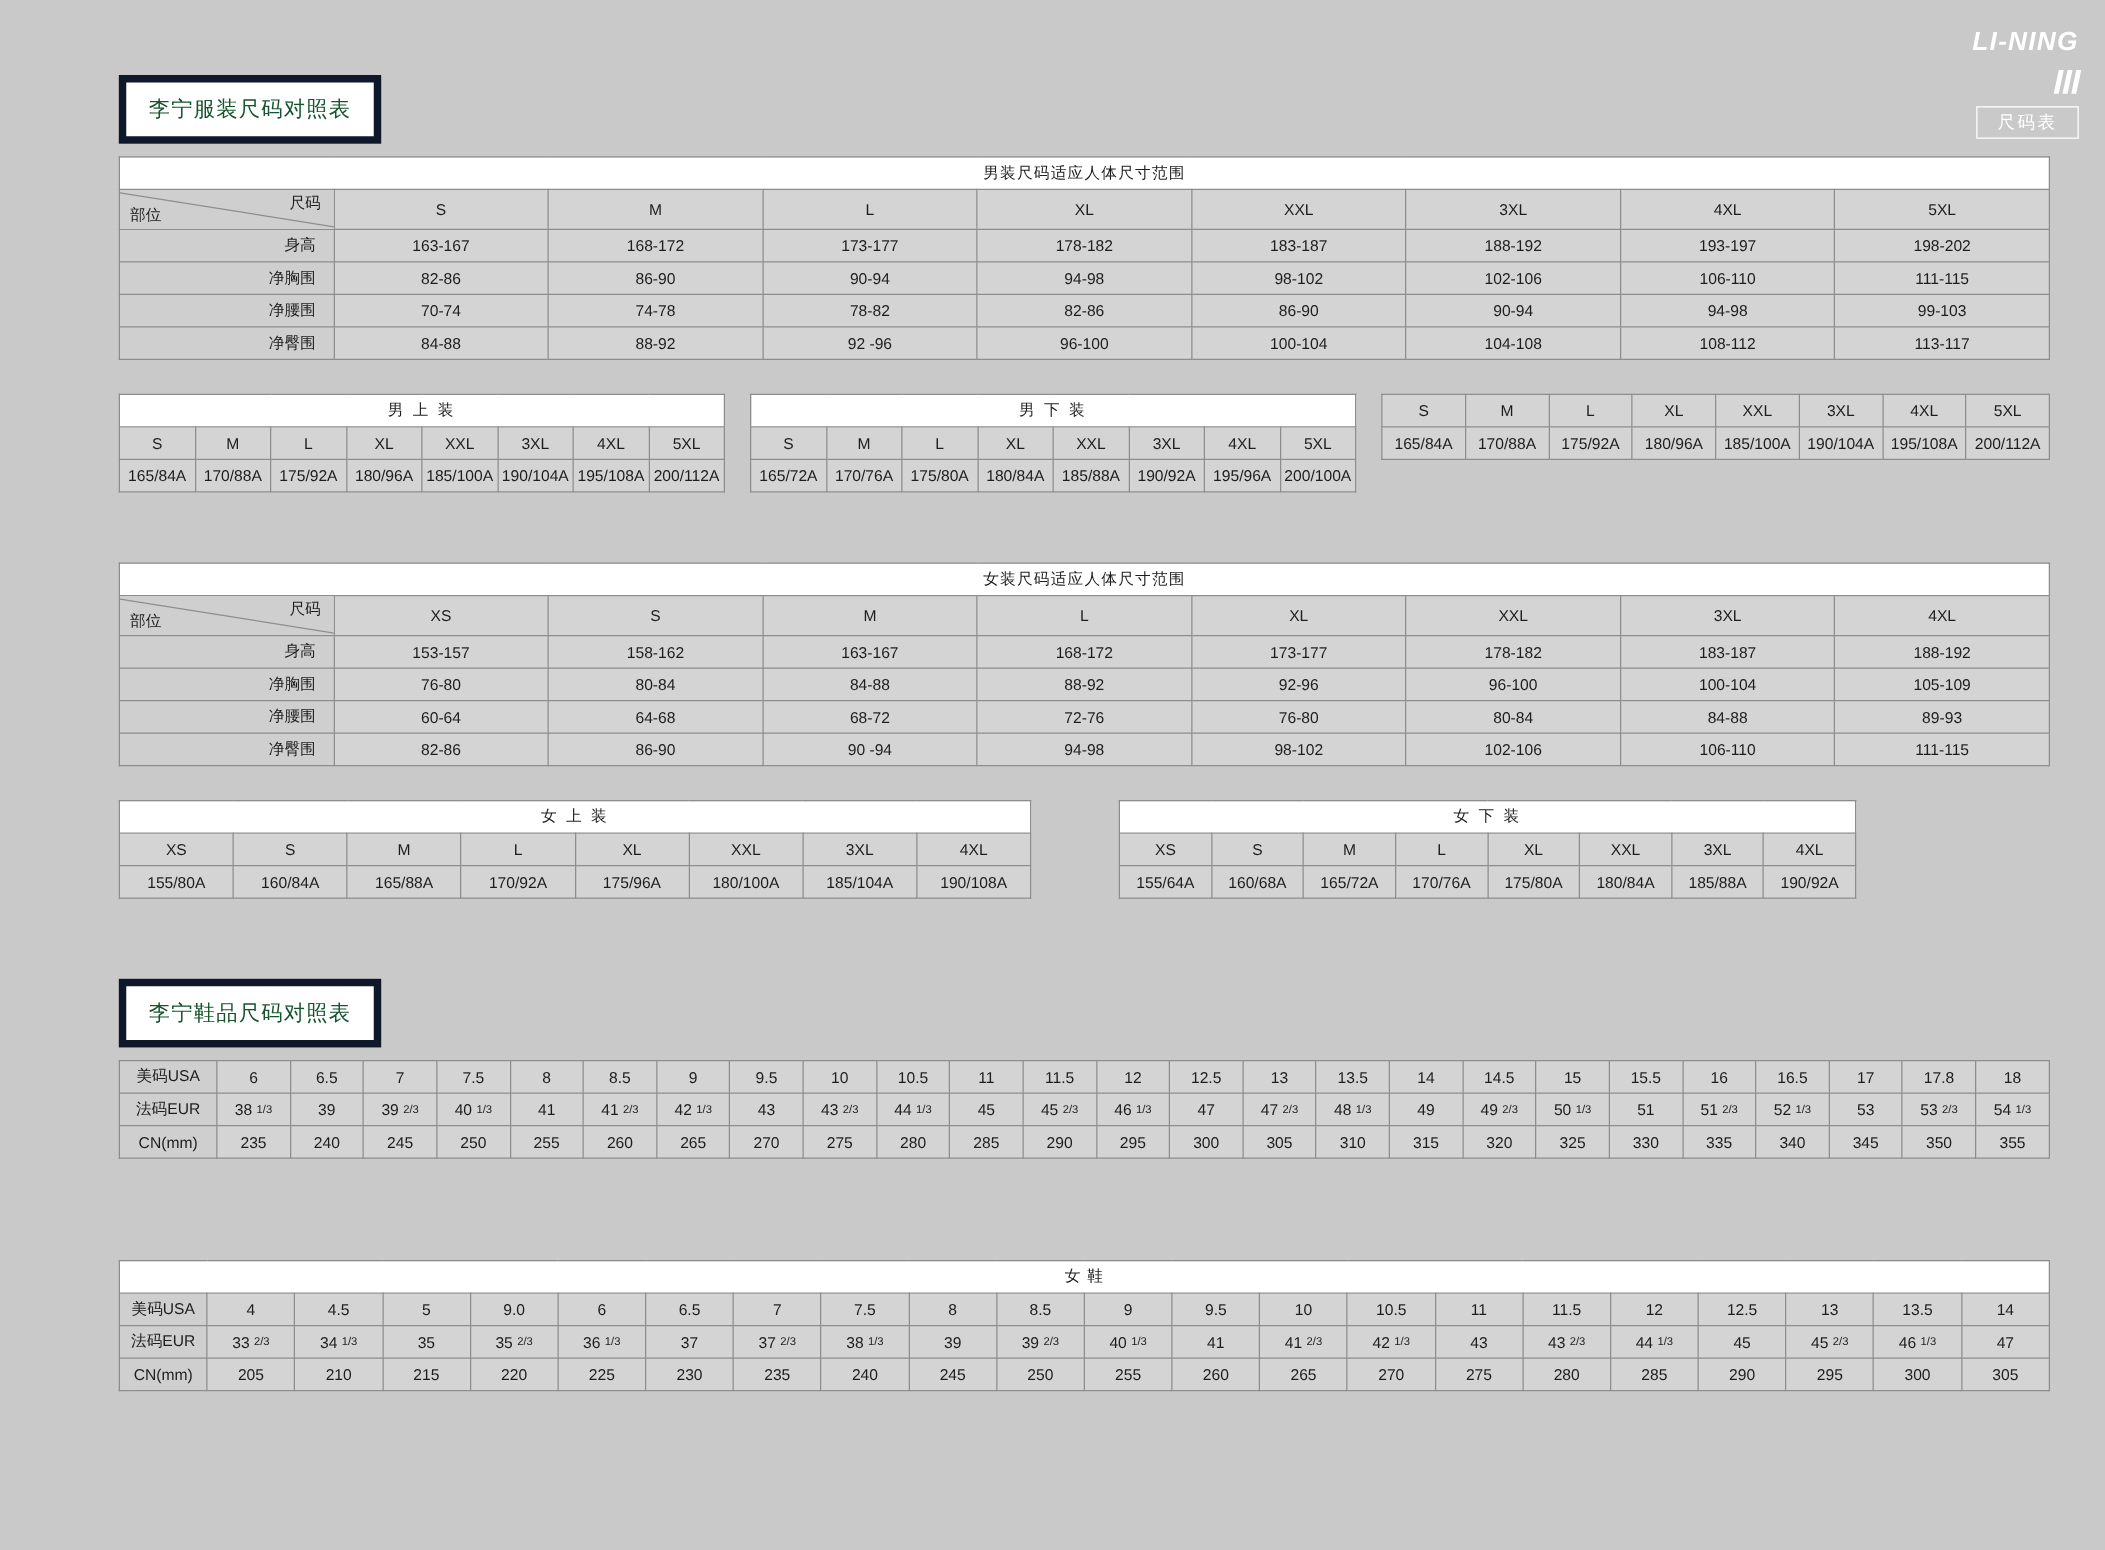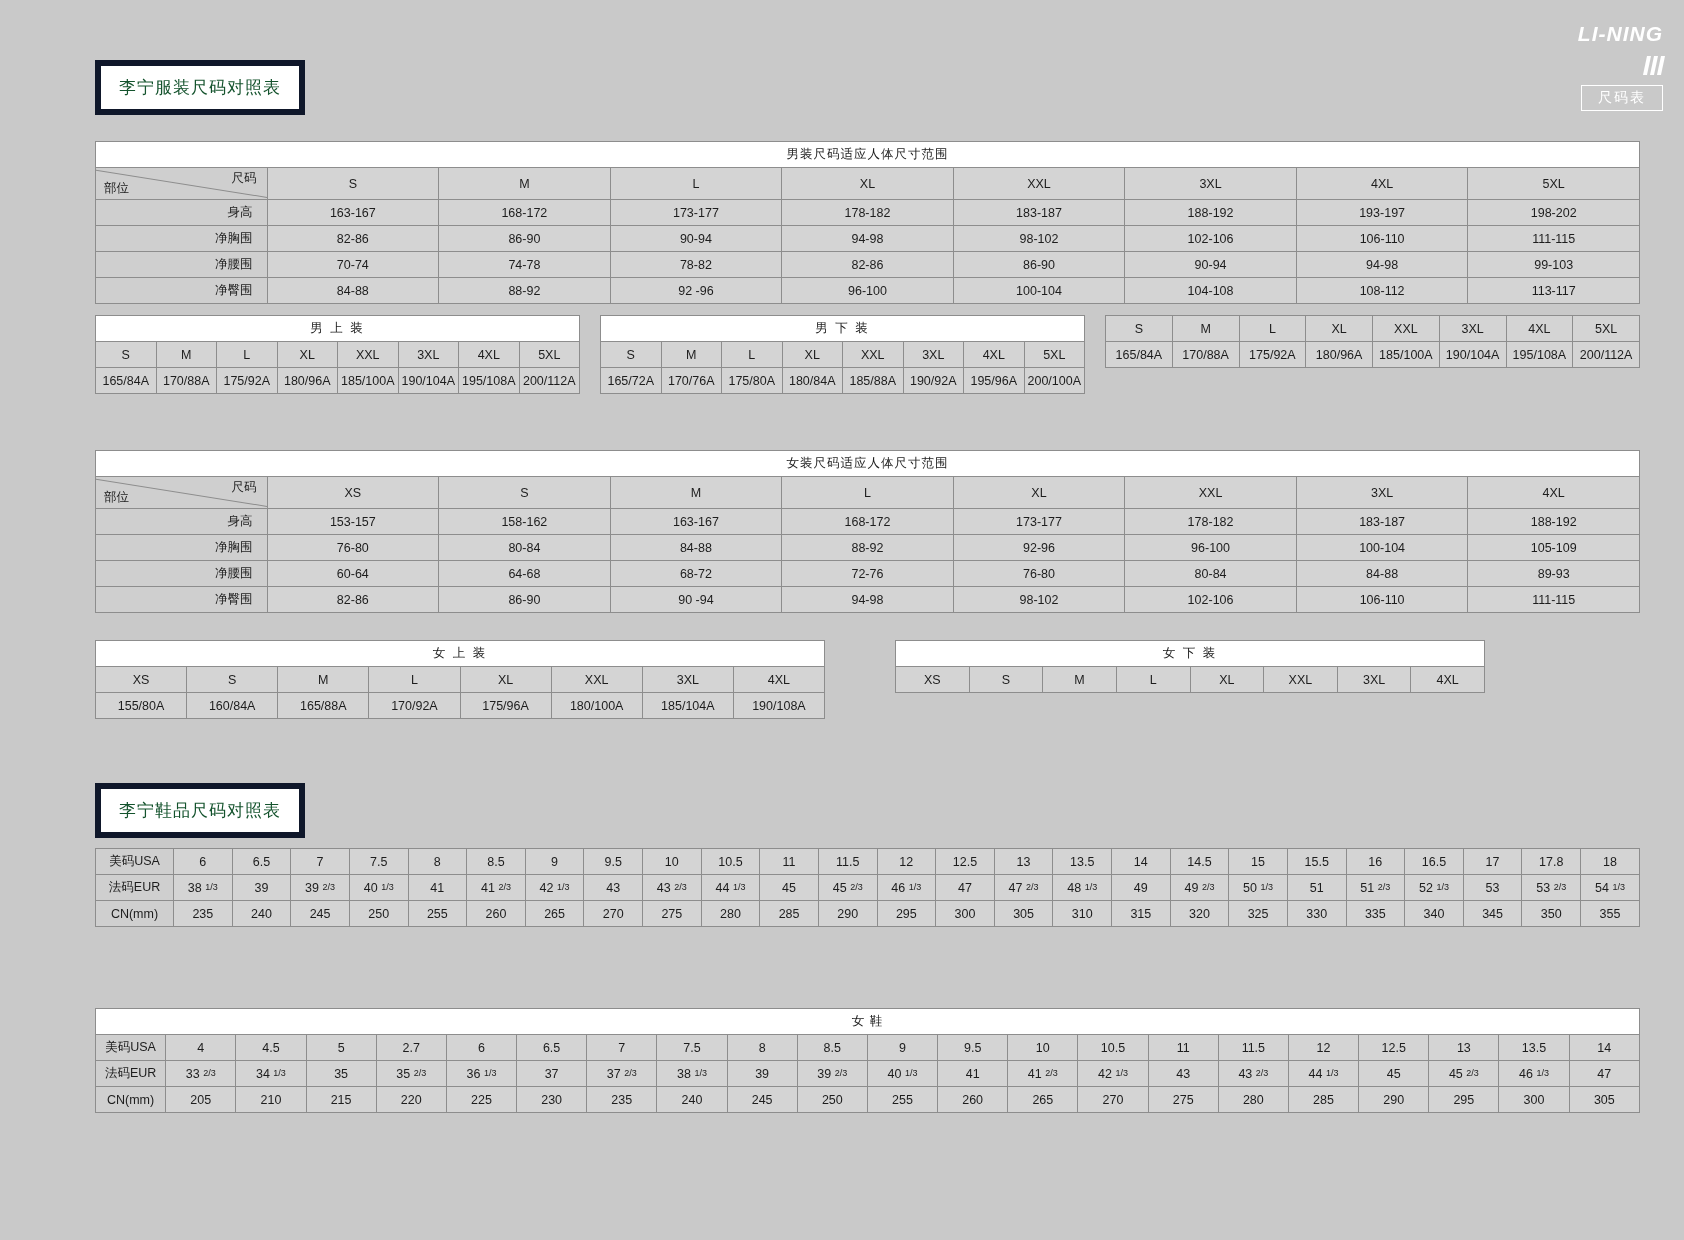--- a/index.html
+++ b/index.html
@@ -130,21 +130,21 @@
     <span class="brand-stripes">
         <i></i>
         <i></i>
         <i></i>
       </span>
     <span class="brand-chip">尺码表</span>
   </div>
 
   <div class="section-title" style="left:95px; top:60px;">李宁服装尺码对照表</div>
 
-  <table class="grid" id="t-men-body" style="left:95px; top:125px; width:1545px;margin-top:16px;">
+  <table class="grid" id="t-men-body" style="left:95px; top:125px; width:1545px;">
       <tbody>
         <tr class="caption-row">
           <td colspan="9">男装尺码适应人体尺寸范围</td>
         </tr>
         <tr class="hdr">
           <td class="corner" style="width:160px">
             <span class="c-line"></span>
             <span class="c-part">部位</span>
             <span class="c-size">尺码</span>
           </td>
@@ -384,20 +384,30 @@
         </tr>
         <tr class="hdr">
           <td>XS</td>
           <td>S</td>
           <td>M</td>
           <td>L</td>
           <td>XL</td>
           <td>XXL</td>
           <td>3XL</td>
           <td>4XL</td>
+        </tr>
+        <tr>
+          <td>155/64A</td>
+          <td>160/68A</td>
+          <td>165/72A</td>
+          <td>170/76A</td>
+          <td>175/80A</td>
+          <td>180/84A</td>
+          <td>185/88A</td>
+          <td>190/92A</td>
         </tr>
       </tbody>
     </table>
 
   <div class="section-title" style="left:95px; top:783px;">李宁鞋品尺码对照表</div>
 
   <table class="grid" id="t-men-shoes" style="left:95px; top:848px; width:1545px;">
       <tbody>
         <tr>
           <td class="rowlabel" style="width:78px;text-align:center !important;padding-right:0 !important;">美码USA</td>
@@ -489,21 +499,21 @@
   <table class="grid" id="t-women-shoes" style="left:95px; top:1008px; width:1545px;border-radius:10px;">
       <tbody>
         <tr class="caption-row">
           <td colspan="22">女 鞋</td>
         </tr>
         <tr>
           <td class="rowlabel" style="width:78px;text-align:center !important;padding-right:0 !important;">美码USA</td>
           <td>4</td>
           <td>4.5</td>
           <td>5</td>
-          <td>2.7</td>
+          <td>9.0</td>
           <td>6</td>
           <td>6.5</td>
           <td>7</td>
           <td>7.5</td>
           <td>8</td>
           <td>8.5</td>
           <td>9</td>
           <td>9.5</td>
           <td>10</td>
           <td>10.5</td>

